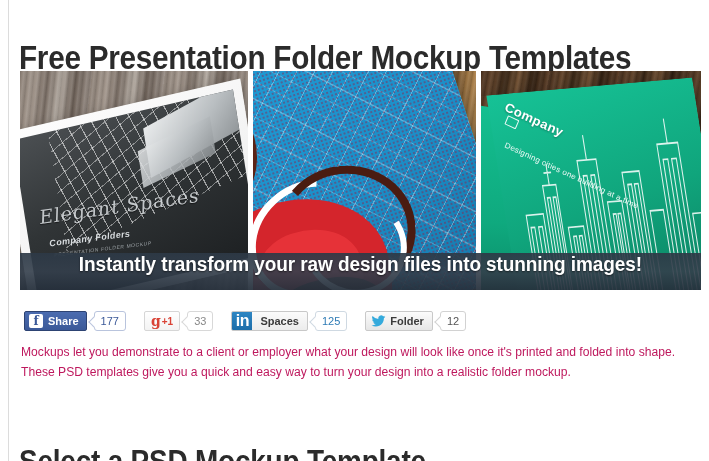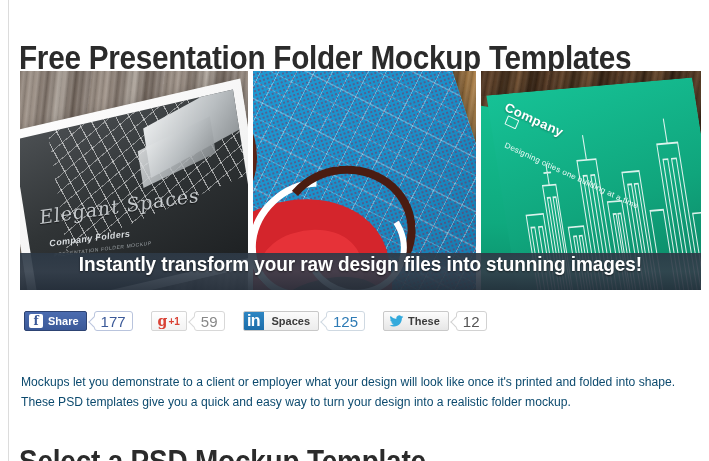--- a/index.html
+++ b/index.html
@@ -356,21 +356,21 @@
     height: 20px;
     min-width: 26px;
     box-sizing: border-box;
     border: 1px solid #ccd;
     border-radius: 3px;
     background: #ffffff;
     display: flex;
     align-items: center;
     justify-content: center;
     padding: 0 6px;
-    font-size: 15px;
+    font-size: 11px;
     color: #555;
   }
   .bubble::before {
     content: "";
     position: absolute;
     left: -5px; top: 6px;
     width: 7px; height: 7px;
     background: #ffffff;
     border-left: 1px solid #ccd;
     border-bottom: 1px solid #ccd;
@@ -459,26 +459,26 @@
     align-items: center;
     justify-content: center;
   }
   #tw-count { color: #555; border-color: #d2d2d2; }
   #tw-count::before { border-color: #d2d2d2; }
 
   
   #body-copy {
     position: absolute;
     left: 11px;
-    top: 372px;
+    top: 342px;
     width: 680px;
     font-family: "Liberation Sans Narrow", "Liberation Sans", sans-serif;
     font-size: 12.5px;
     line-height: 20px;
-    color: #0c4a6e;
+    color: #be185d;
   }
   #body-copy p { margin: 0; transform: scaleX(0.97); transform-origin: left center; white-space: nowrap; }
 
   
   #section-heading {
     position: absolute;
     left: 9px;
     top: 418px;
     font-family: "Liberation Sans Narrow", "Liberation Sans", sans-serif;
     font-weight: bold;
@@ -589,39 +589,39 @@
         <span>Share</span>
       </div>
       <div class="bubble" id="fb-count">177</div>
     </div>
 
     <div class="social-group">
       <div class="social-btn" id="gp-button">
         <span id="gp-g">g</span>
         <span id="gp-plus1">+1</span>
       </div>
-      <div class="bubble" id="gp-count">59</div>
+      <div class="bubble" id="gp-count">33</div>
     </div>
 
     <div class="social-group">
       <div class="social-btn" id="li-button">
         <span id="li-icon">in</span>
         <span id="li-label">Spaces</span>
       </div>
       <div class="bubble" id="li-count">125</div>
     </div>
 
     <div class="social-group">
       <div class="social-btn" id="tw-button">
         <span id="tw-icon">
           <svg viewBox="0 0 24 20" width="15" height="13" aria-hidden="true">
             <path fill="#34aadc" d="M23 2.4a9 9 0 0 1-2.6.74A4.5 4.5 0 0 0 22.4.64a9 9 0 0 1-2.86 1.1A4.5 4.5 0 0 0 11.8 5.8a12.8 12.8 0 0 1-9.3-4.7 4.5 4.5 0 0 0 1.4 6 4.4 4.4 0 0 1-2-.56v.06a4.5 4.5 0 0 0 3.6 4.4 4.5 4.5 0 0 1-2 .08 4.5 4.5 0 0 0 4.2 3.1A9 9 0 0 1 .9 16.1a12.7 12.7 0 0 0 6.9 2c8.3 0 12.8-6.9 12.8-12.8v-.6A9 9 0 0 0 23 2.4z"></path>
           </svg>
         </span>
-        <span>These</span>
+        <span>Folder</span>
       </div>
       <div class="bubble" id="tw-count">12</div>
     </div>
 
   </div>
 
   <div id="body-copy">
     <p>Mockups let you demonstrate to a client or employer what your design will look like once it's printed and folded into shape.</p>
     <p>These PSD templates give you a quick and easy way to turn your design into a realistic folder mockup.</p>
   </div>

